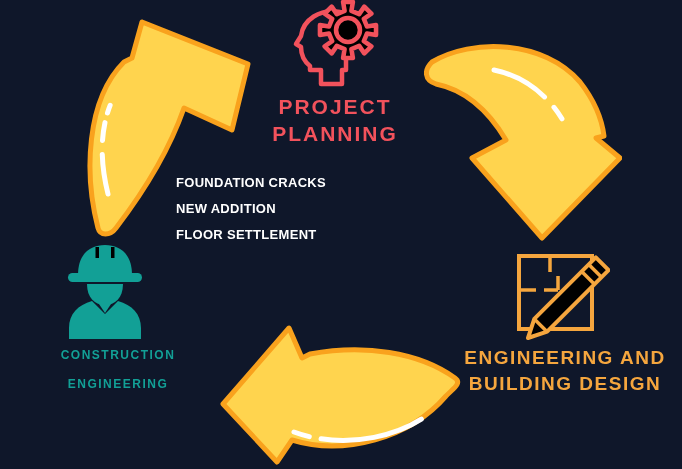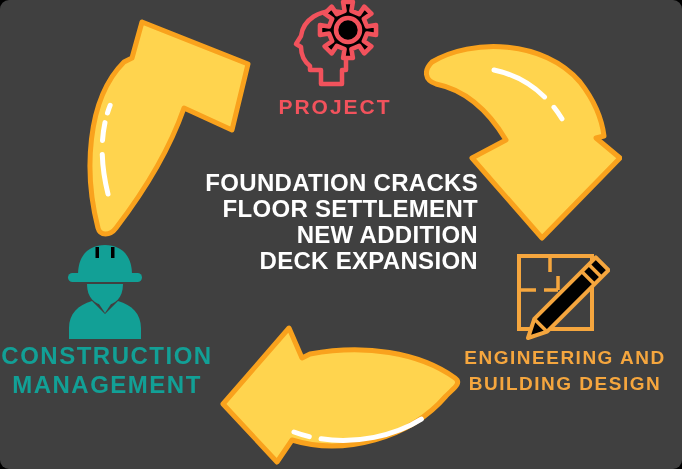--- a/index.html
+++ b/index.html
@@ -1,28 +1,28 @@
 <!DOCTYPE html>
 <html><head>
 <meta charset="utf-8">
 <style>
   html,body{margin:0;padding:0;background:#000;}
   .canvas{
-    position:relative;width:682px;height:469px;background:#404040;
-    overflow:hidden;font-family:"Liberation Sans",sans-serif;border-radius:9px;
+    position:relative;width:682px;height:469px;background:#0f172a;
+    overflow:hidden;font-family:"Liberation Sans",sans-serif;
   }
   .abs{position:absolute;}
   .stage-label{position:absolute;text-align:center;font-weight:700;}
   .stage-label div{white-space:nowrap;}
   .label-red{left:233px;top:93px;width:204px;font-size:21px;line-height:27px;letter-spacing:2px;color:#F2525C;}
   .label-orange{left:444px;top:345px;width:242px;font-size:19px;line-height:26px;letter-spacing:1.5px;color:#F5A63E;}
-  .label-teal{left:0px;top:341px;width:214px;font-size:24px;line-height:29px;letter-spacing:1.5px;color:#12A096;}
+  .label-teal{left:11px;top:341px;width:214px;font-size:12px;line-height:29px;letter-spacing:1.5px;color:#12A096;}
   .center-list{
-    position:absolute;left:176px;top:170px;width:302px;text-align:right;
-    color:#FFFFFF;font-size:24px;line-height:26px;font-weight:700;letter-spacing:0.3px;
+    position:absolute;left:176px;top:170px;width:302px;text-align:left;
+    color:#FFFFFF;font-size:13px;line-height:26px;font-weight:700;letter-spacing:0.3px;
   }
   .center-list div{white-space:nowrap;}
   svg{display:block;}
 </style>
 </head>
 <body>
 
 <div class="canvas">
 
   <svg class="abs" style="left:86px;top:16px" width="170" height="224" viewBox="0 0 170 224">
@@ -68,32 +68,32 @@
     <rect x="29.5" y="5" width="3.5" height="11" fill="#000000"></rect>
     <rect x="45" y="5" width="3.5" height="11" fill="#000000"></rect>
     <rect x="2" y="31" width="74" height="9" rx="4.5" fill="#12A096"></rect>
     <path d="M 21 42 C 21 56 29 63 39 63 C 49 63 57 56 57 42 Z" fill="#12A096"></path>
     <path d="M 3 97 L 3 86 C 3 72 12 63 26 59 L 39 72 L 52 59 C 66 63 75 72 75 86 L 75 97 Z" fill="#12A096"></path>
     <path d="M 33 62 L 45 62 L 39 71 Z" fill="#12A096"></path>
   </svg>
 
   <div class="stage-label label-red">
     <div>PROJECT</div>
+    <div>PLANNING</div>
   </div>
 
   <div class="center-list">
     <div>FOUNDATION CRACKS</div>
+    <div>NEW ADDITION</div>
     <div>FLOOR SETTLEMENT</div>
-    <div>NEW ADDITION</div>
-    <div>DECK EXPANSION</div>
   </div>
 
   <div class="stage-label label-orange">
     <div>ENGINEERING AND</div>
     <div>BUILDING DESIGN</div>
   </div>
 
   <div class="stage-label label-teal">
     <div>CONSTRUCTION</div>
-    <div>MANAGEMENT</div>
+    <div>ENGINEERING</div>
   </div>
 
 </div>
 
 </body></html>

